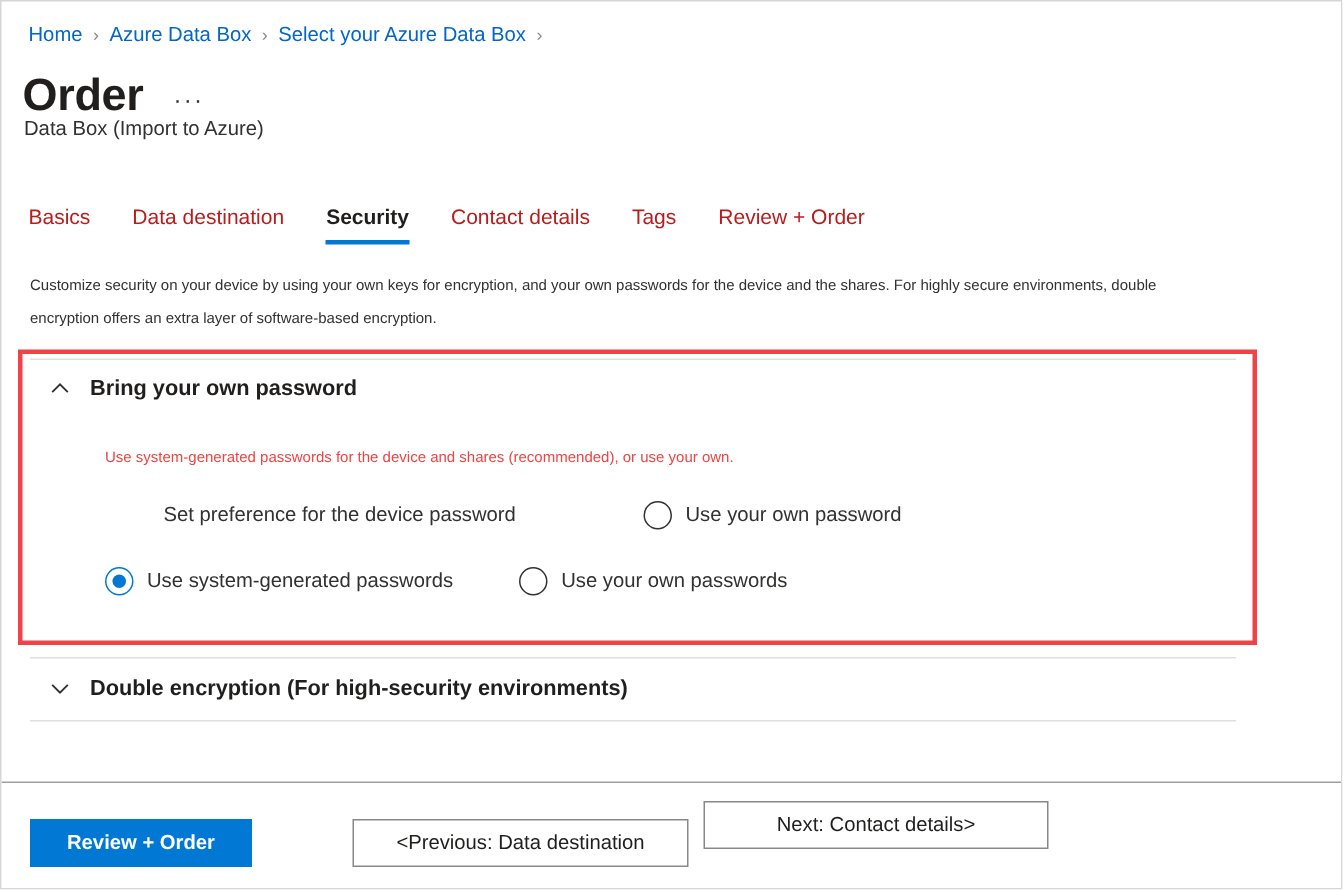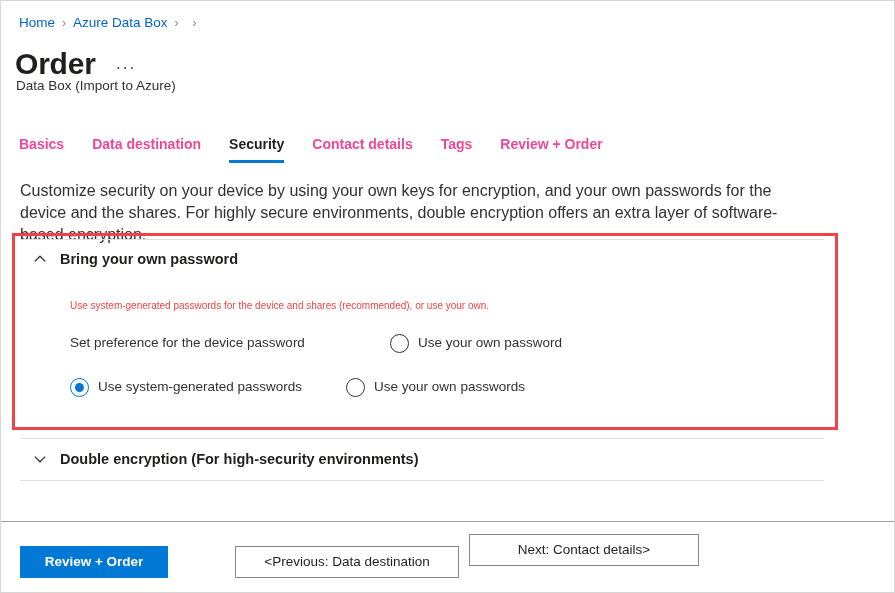--- a/index.html
+++ b/index.html
@@ -81,27 +81,26 @@
   .tabs {
     position: absolute;
     left: 18px;
     top: 133px;
     display: flex;
     align-items: flex-start;
   }
   .tab {
     position: relative;
     font-size: 14px;
-    color: #ec4899;
+    color: #b91c1c;
     padding: 0 0 9px 0;
     margin-right: 28px;
     cursor: pointer;
     line-height: 20px;
     white-space: nowrap;
-    font-weight: bold;
   }
   .tab.active {
     font-weight: 600;
     color: #201f1e;
   }
   .tab.active::after {
     content: "";
     position: absolute;
     left: 0;
     right: 0;
@@ -109,21 +108,21 @@
     height: 3px;
     background: #0078d4;
   }
 
   
   .description {
     position: absolute;
     left: 19px;
     top: 179px;
     width: 775px;
-    font-size: 16px;
+    font-size: 10px;
     line-height: 22px;
     color: #323130;
   }
 
   
   .highlight-box {
     position: absolute;
     left: 11px;
     top: 232px;
     width: 826px;
@@ -177,20 +176,21 @@
     display: flex;
     align-items: center;
   }
   .pref-label {
     font-size: 13.5px;
     color: #323130;
     line-height: 20px;
     width: 276px;
     flex: none;
     white-space: nowrap;
+    margin-left: 39px;
   }
   .radio-opt {
     display: flex;
     align-items: center;
     cursor: pointer;
     white-space: nowrap;
   }
   .radio {
     width: 19px;
     height: 19px;
@@ -274,20 +274,21 @@
 </head>
 <body>
 
 <div id="page">
 
   <nav class="breadcrumb">
     <span class="crumb-link">Home</span>
     <span class="crumb-sep">›</span>
     <span class="crumb-link">Azure Data Box</span>
     <span class="crumb-sep">›</span>
+    <span class="crumb-link">Select your Azure Data Box</span>
     <span class="crumb-sep">›</span>
   </nav>
 
   <div class="title-row">
     <span class="page-title">Order</span>
     <span class="title-ellipsis">···</span>
   </div>
   <div class="subtitle">Data Box (Import to Azure)</div>
 
   <div class="tabs">

